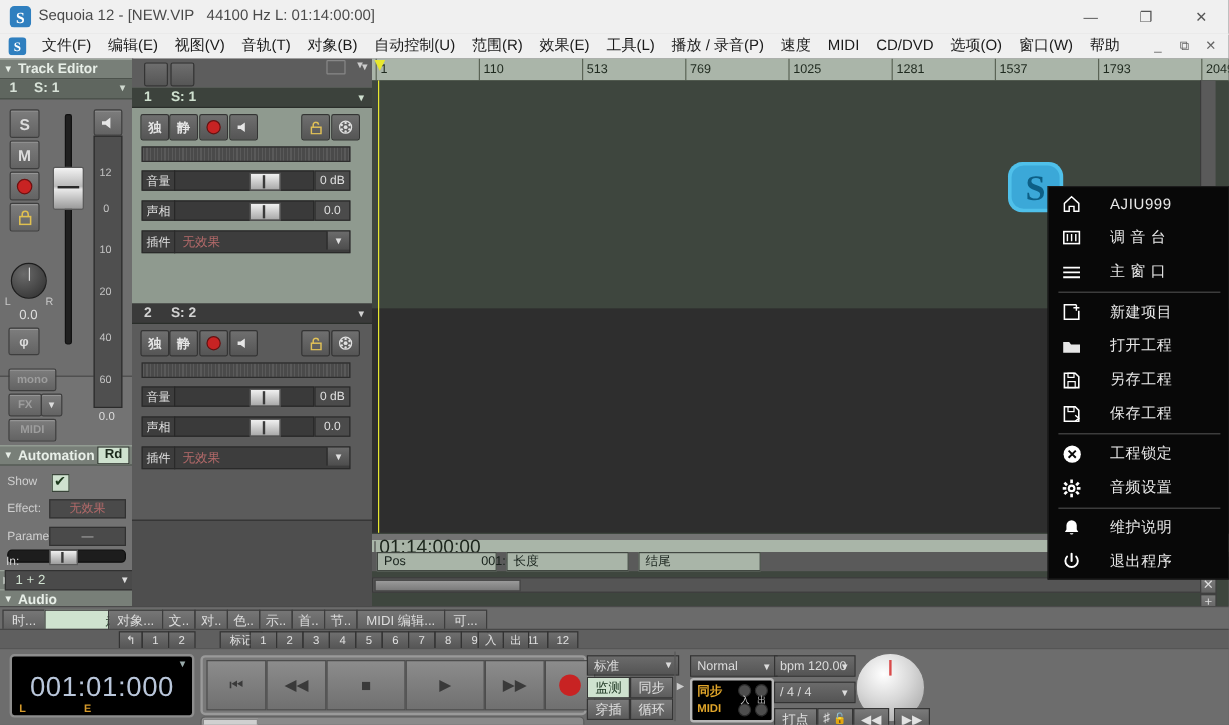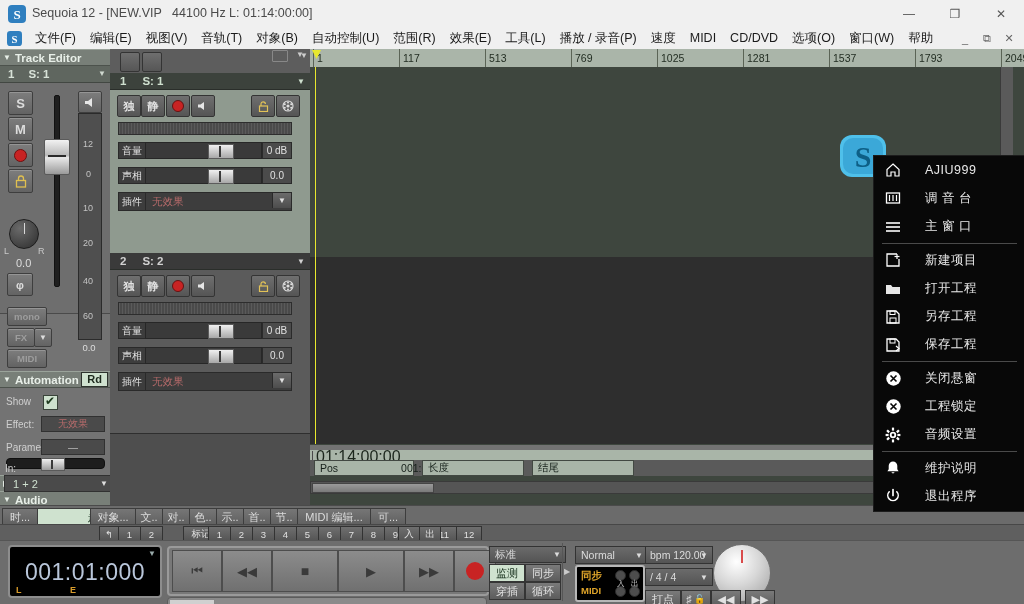--- a/index.html
+++ b/index.html
@@ -429,21 +429,21 @@
           <div class="numbtn">3</div>
           <div class="numbtn">4</div>
         </div>
       <div style="position:absolute;left:28px;top:478px;color:#cfcfcf;font-size:10px;letter-spacing:2px;">设 置</div>
       <div style="position:absolute;left:118px;top:478px;color:#cfcfcf;font-size:10px;letter-spacing:2px;">缩 放</div>
     </div>
 
     <div class="arrange">
       <div class="ruler" id="ruler">
           <div class="tick" style="left: 3px;">1</div>
-          <div class="tick" style="left: 89px;">117</div>
+          <div class="tick" style="left: 89px;">110</div>
           <div class="tick" style="left: 175px;">513</div>
           <div class="tick" style="left: 261px;">769</div>
           <div class="tick" style="left: 347px;">1025</div>
           <div class="tick" style="left: 433px;">1281</div>
           <div class="tick" style="left: 519px;">1537</div>
           <div class="tick" style="left: 605px;">1793</div>
           <div class="tick" style="left: 691px;">2049</div>
         </div>
       <div style="position:absolute;left:-10px;top:2px;width:9px;height:9px;color:#ccc;font-size:8px;">▼</div>
       <div class="tlane" style="top:18px;height:190px;"></div>
@@ -676,29 +676,20 @@
         <span class="tx">保存工程</span>
       </div>
       <div class="psep"></div>
       <div class="pitem">
         <span class="ic">
           <svg width="17" height="17" viewBox="0 0 17 17">
             <circle cx="8.5" cy="8.5" r="7.2" fill="#fff"></circle>
             <path d="M5.5 5.5 L11.5 11.5 M11.5 5.5 L5.5 11.5" stroke="#080808" stroke-width="1.6"></path>
           </svg>
         </span>
-        <span class="tx">关闭悬窗</span>
-      </div>
-      <div class="pitem">
-        <span class="ic">
-          <svg width="17" height="17" viewBox="0 0 17 17">
-            <circle cx="8.5" cy="8.5" r="7.2" fill="#fff"></circle>
-            <path d="M5.5 5.5 L11.5 11.5 M11.5 5.5 L5.5 11.5" stroke="#080808" stroke-width="1.6"></path>
-          </svg>
-        </span>
         <span class="tx">工程锁定</span>
       </div>
       <div class="pitem">
         <span class="ic">
           <svg width="16" height="16" viewBox="0 0 16 16">
             <circle cx="8" cy="8" r="3.2" fill="#fff"></circle>
             <circle cx="8" cy="8" r="1.4" fill="#080808"></circle>
             <g fill="#fff">
               <rect x="6.9" y="0.6" width="2.2" height="3"></rect>
               <rect x="6.9" y="12.4" width="2.2" height="3"></rect>

